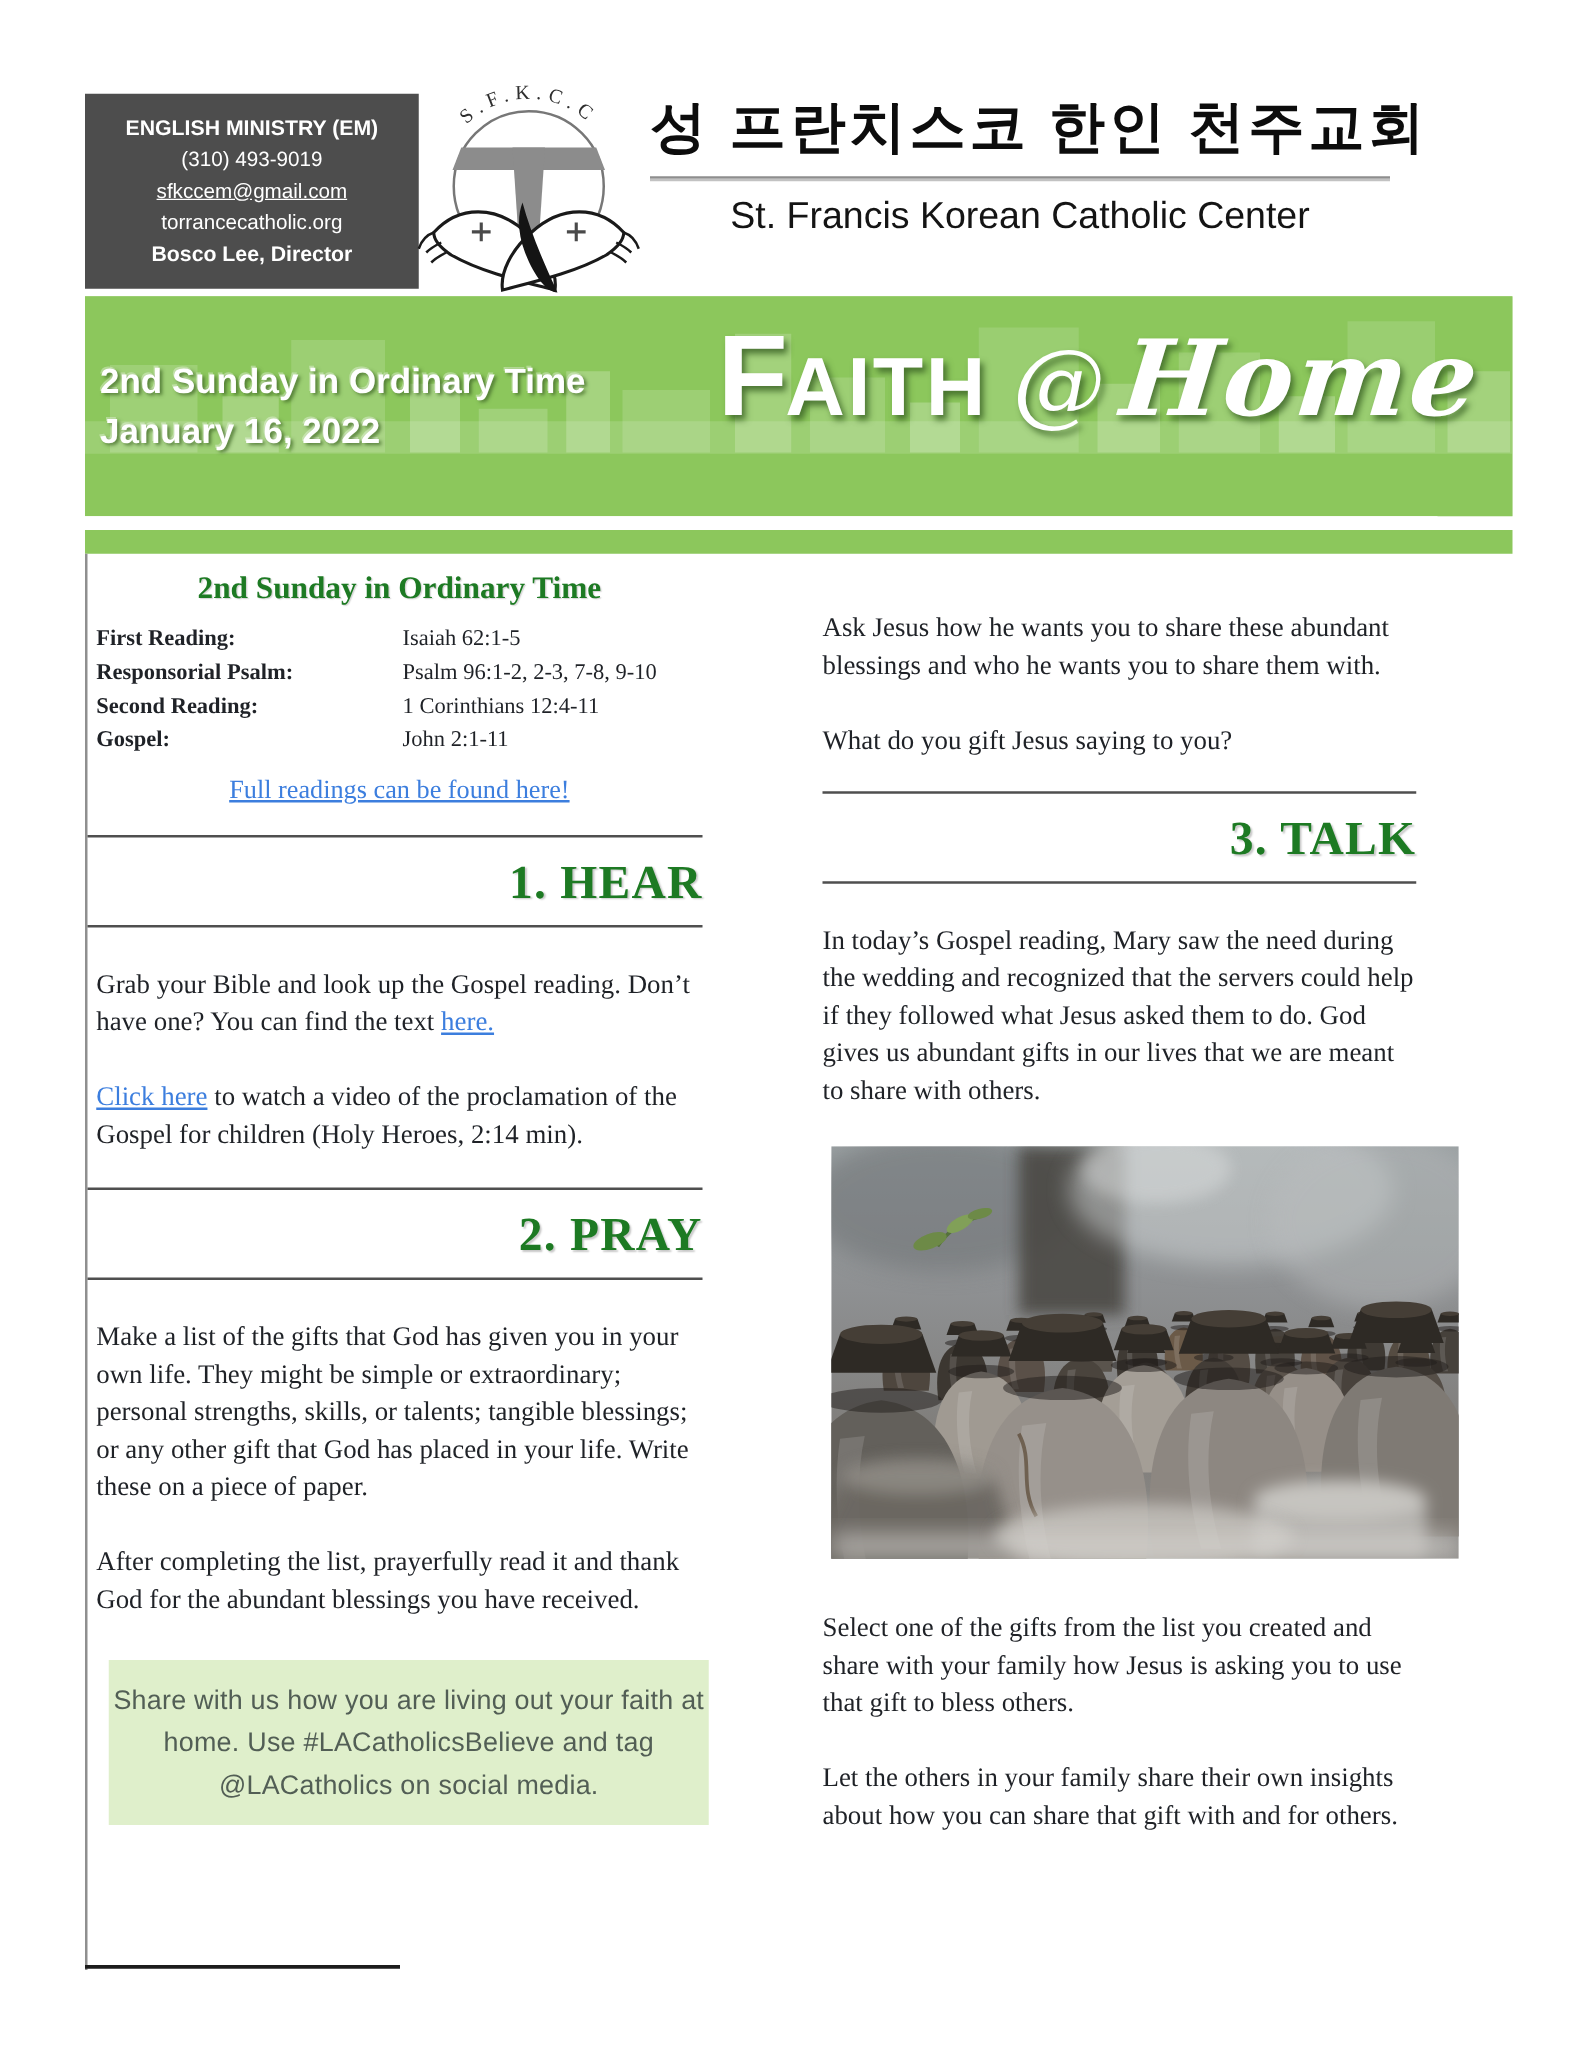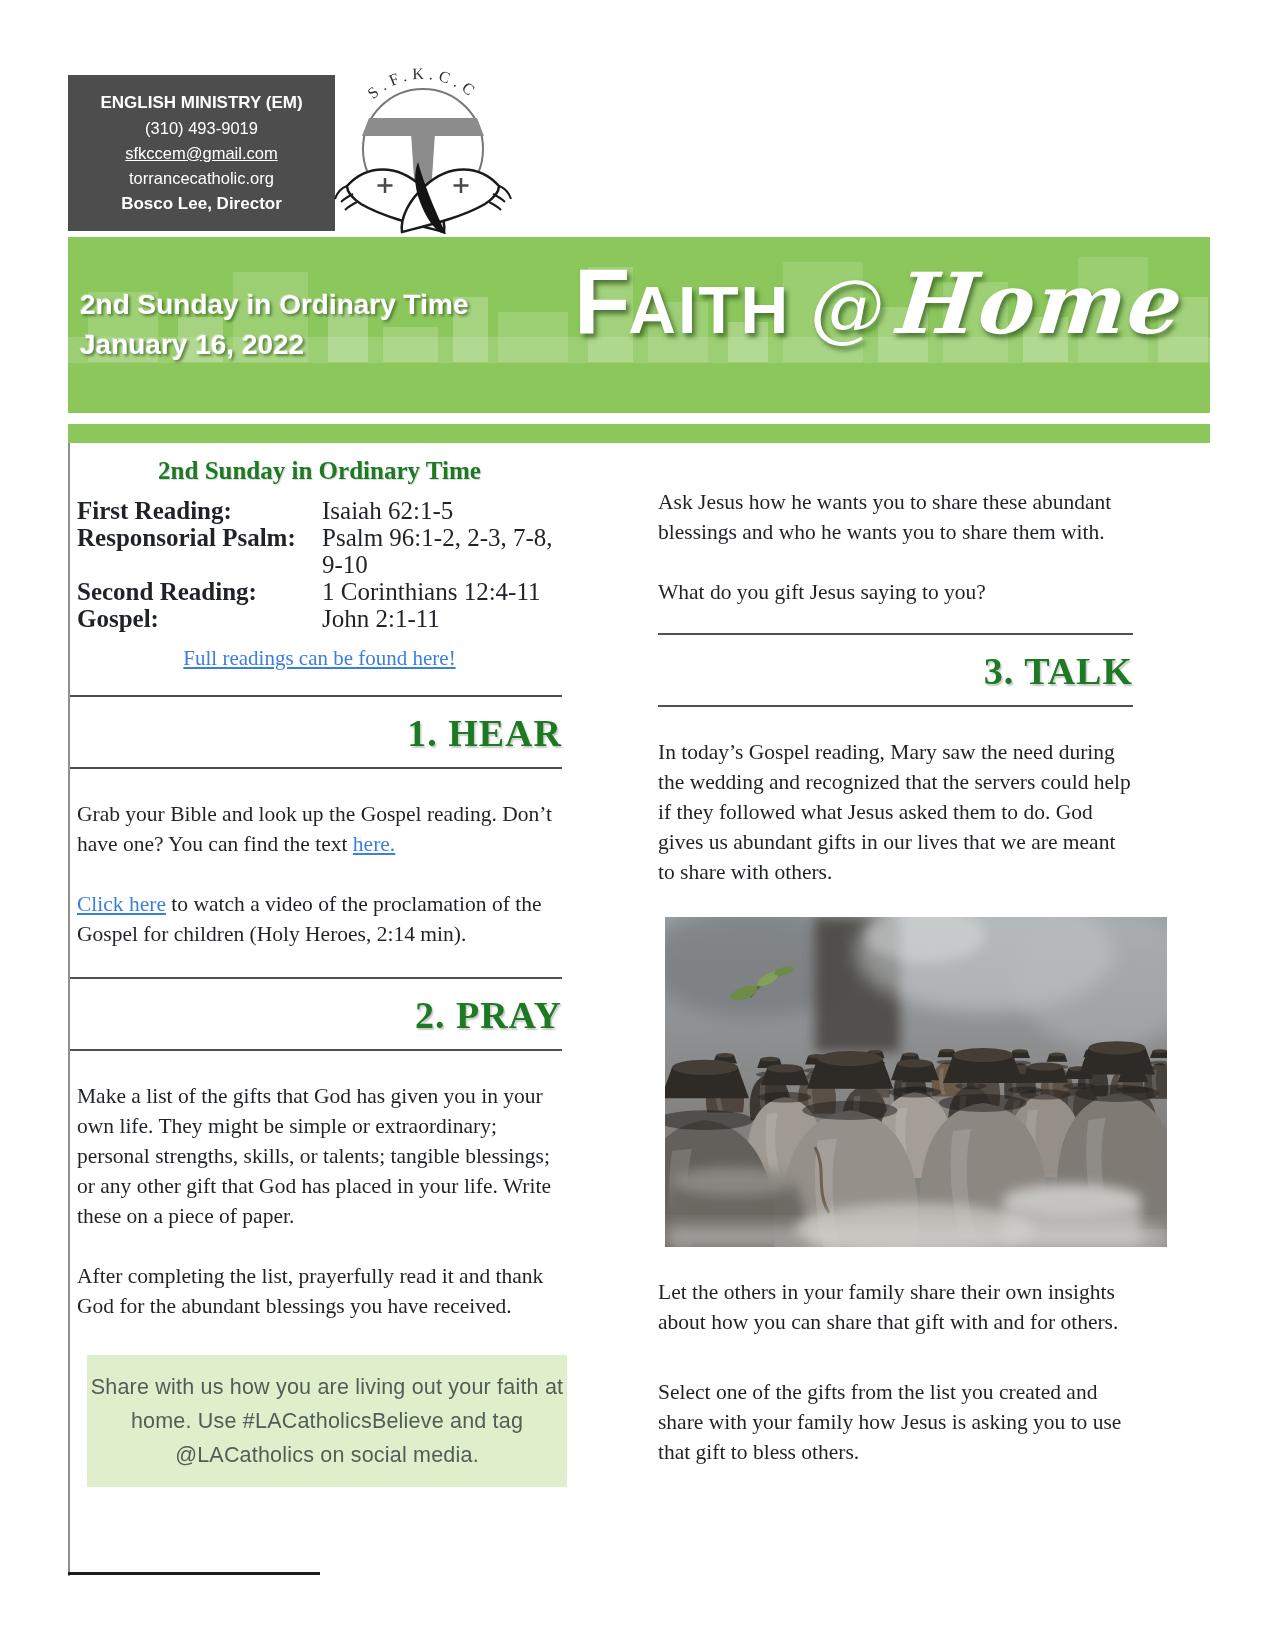--- a/index.html
+++ b/index.html
@@ -51,21 +51,21 @@
   .col-right { position:absolute; left:658px; top:443px; width:475px; }
   .rule { border-top:2px solid #4f4f4f; height:0; }
   .col-left  .rule { margin-left:-7px; }
   p.body { font-size:21.5px; line-height:30px; color:#1f2227; }
   a.inline { color:#3c7ede; text-decoration:underline; }
   .readings-title {
     margin-top:14px; text-align:center; font-weight:bold; font-size:25px; color:#1d7a23;
     text-shadow:1px 1px 1px rgba(0,0,0,.18);
   }
   .readings { margin-top:12px; }
-  .reading-row { display:grid; grid-template-columns:245px 1fr; font-size:25px; line-height:27px; }
+  .reading-row { display:grid; grid-template-columns:245px 1fr; font-size:18px; line-height:27px; }
   .reading-row .lab { font-weight:bold; }
   .link-line { margin-top:14px; text-align:center; font-size:21px; }
   .rule.r1 { margin-top:24px; }
   h2.sec {
     margin-top:12px; text-align:right; font-weight:bold; font-size:38px; line-height:48px;
     color:#1d7a23; letter-spacing:1px; text-shadow:1.5px 1.5px 1.5px rgba(0,0,0,.22);
   }
   .rule.r2 { margin-top:10px; }
   .rule.r3 { margin-top:28px; }
   .rule.r4 { margin-top:26px; }
@@ -110,20 +110,25 @@
         <path d="M166,134 C146,112 116,112 92,134 C76,148 67,166 69,180 C92,174 128,166 152,152 C161,146 166,140 166,134 Z" fill="#ffffff" stroke="#1a1a1a" stroke-width="2.5"></path>
         <path d="M85,110 C91,132 100,154 113,182 C104,182 94,168 87,150 C81,134 81,120 85,110 Z" fill="#141414"></path>
         <path d="M14,134 C8,136 4,141 2,147 M8,150 C12,146 16,144 20,142 M12,158 C16,154 20,152 24,150" fill="none" stroke="#1a1a1a" stroke-width="2"></path>
         <path d="M166,134 C172,136 176,141 178,147 M172,150 C168,146 164,144 160,142 M168,158 C164,154 160,152 156,150" fill="none" stroke="#1a1a1a" stroke-width="2"></path>
         <path d="M52,126 v15 M44.5,133.5 h15" stroke="#4a4a4a" stroke-width="2.5"></path>
         <path d="M128,126 v15 M120.5,133.5 h15" stroke="#4a4a4a" stroke-width="2.5"></path>
       </g>
     </svg>
   </div>
 
+  <div class="title-block">
+    <div class="korean-title">성 프란치스코 한인 천주교회</div>
+    <div class="title-divider"></div>
+    <div class="english-title">St. Francis Korean Catholic Center</div>
+  </div>
 
   <div class="banner">
     <div class="banner-main">
       <svg width="1142" height="176" viewBox="0 0 1142 176" preserveAspectRatio="none">
         <rect width="1142" height="176" fill="#8cc75c"></rect>
         <g fill="#ffffff">
           <rect x="20" y="55" width="70" height="70" opacity=".16"></rect>
           <rect x="110" y="80" width="45" height="45" opacity=".22"></rect>
           <rect x="165" y="35" width="75" height="90" opacity=".14"></rect>
           <rect x="260" y="70" width="40" height="55" opacity=".24"></rect>
@@ -278,17 +283,17 @@
         <ellipse cx="70" cy="264" rx="62" ry="14" fill="#8d8983"></ellipse>
       </g>
       <g filter="url(#b6)">
         <rect x="338" y="282" width="138" height="48" fill="#b3b1ad"></rect>
         <ellipse cx="407" cy="283" rx="69" ry="16" fill="#c6c4c0"></ellipse>
       </g>
       <ellipse cx="250" cy="312" rx="120" ry="26" fill="#cfccc7" opacity=".7" filter="url(#b6)"></ellipse>
       <rect x="0" y="310" width="502" height="20" fill="#d8d6d2" opacity=".6" filter="url(#b9)"></rect>
     </svg>
 
+    <p class="body" style="margin-top:40px;">Select one of the gifts from the list you created and share with your family how Jesus is asking you to use that gift to bless others.</p>
     <p class="body mt">Let the others in your family share their own insights about how you can share that gift with and for others.</p>
-    <p class="body" style="margin-top:40px;">Select one of the gifts from the list you created and share with your family how Jesus is asking you to use that gift to bless others.</p>
   </div>
 
 </div>
 
 </body></html>

